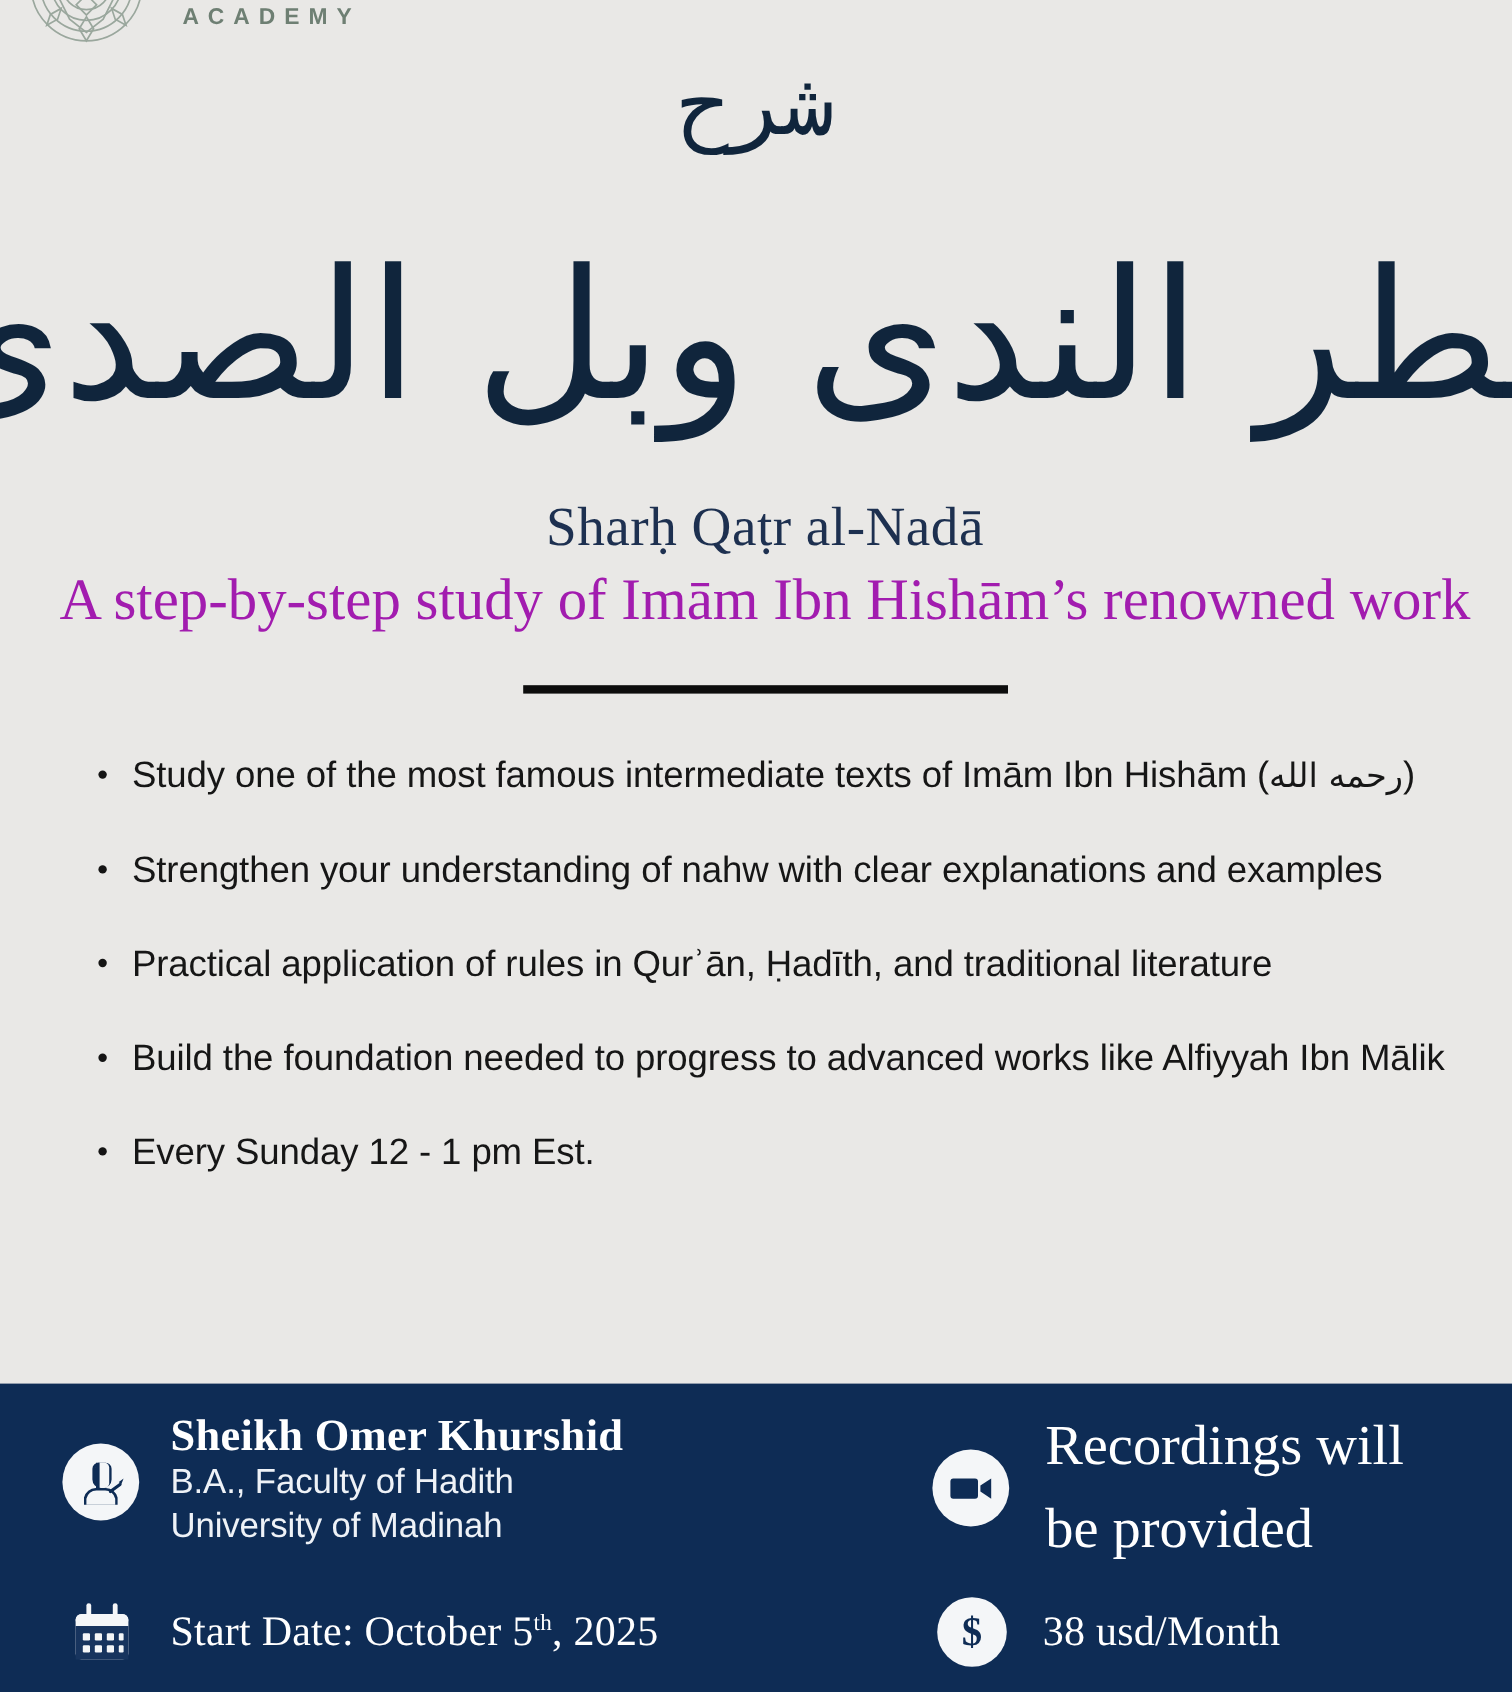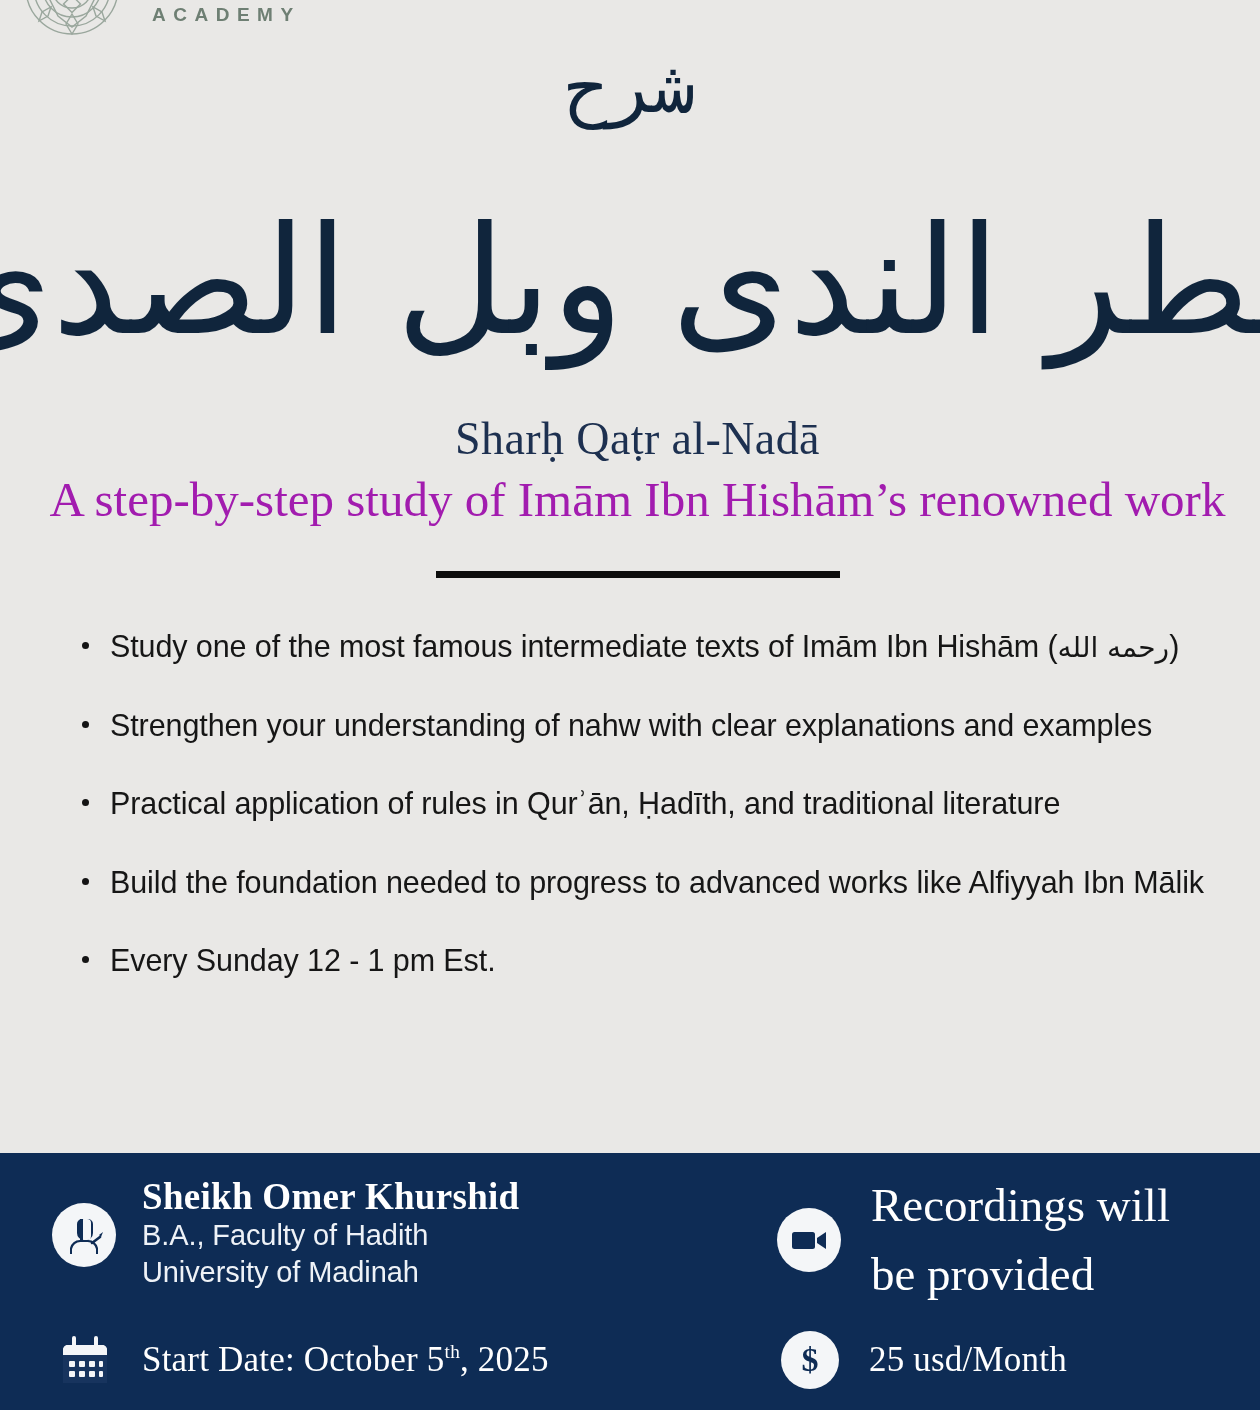--- a/index.html
+++ b/index.html
@@ -368,19 +368,19 @@
       </div>
 
       <div class="f-cell row2">
         <div class="f-icon small" style="margin-left:24px;margin-right:30px;">
           <div class="circle-icon">
             <svg width="40" height="40" viewBox="0 0 40 40" xmlns="http://www.w3.org/2000/svg">
               <text x="20" y="31" font-family="Liberation Serif, serif" font-size="34" font-weight="bold" fill="#0e2c55" text-anchor="middle">$</text>
             </svg>
           </div>
         </div>
-        <div class="f-serif">25 usd/Month</div>
+        <div class="f-serif">38 usd/Month</div>
       </div>
 
     </div>
   </div>
 
 </div>
 
 </body></html>

